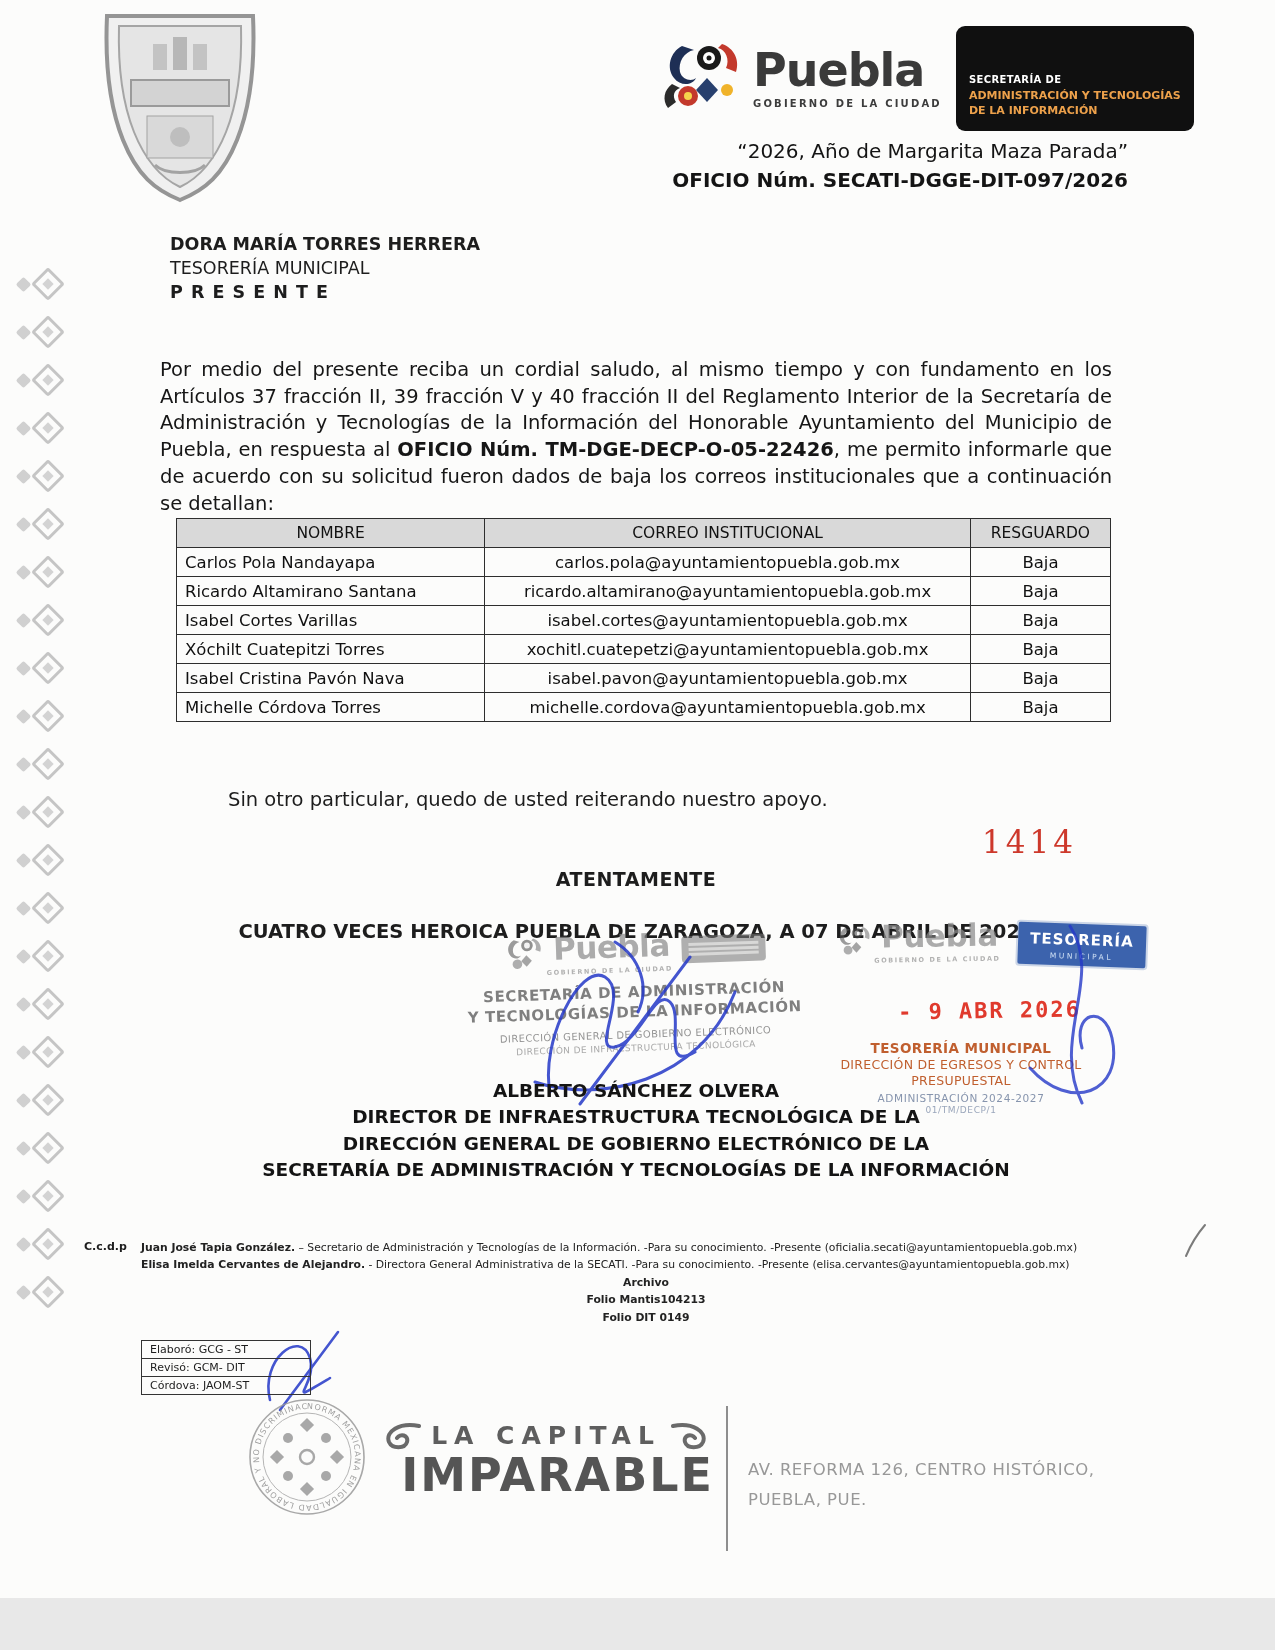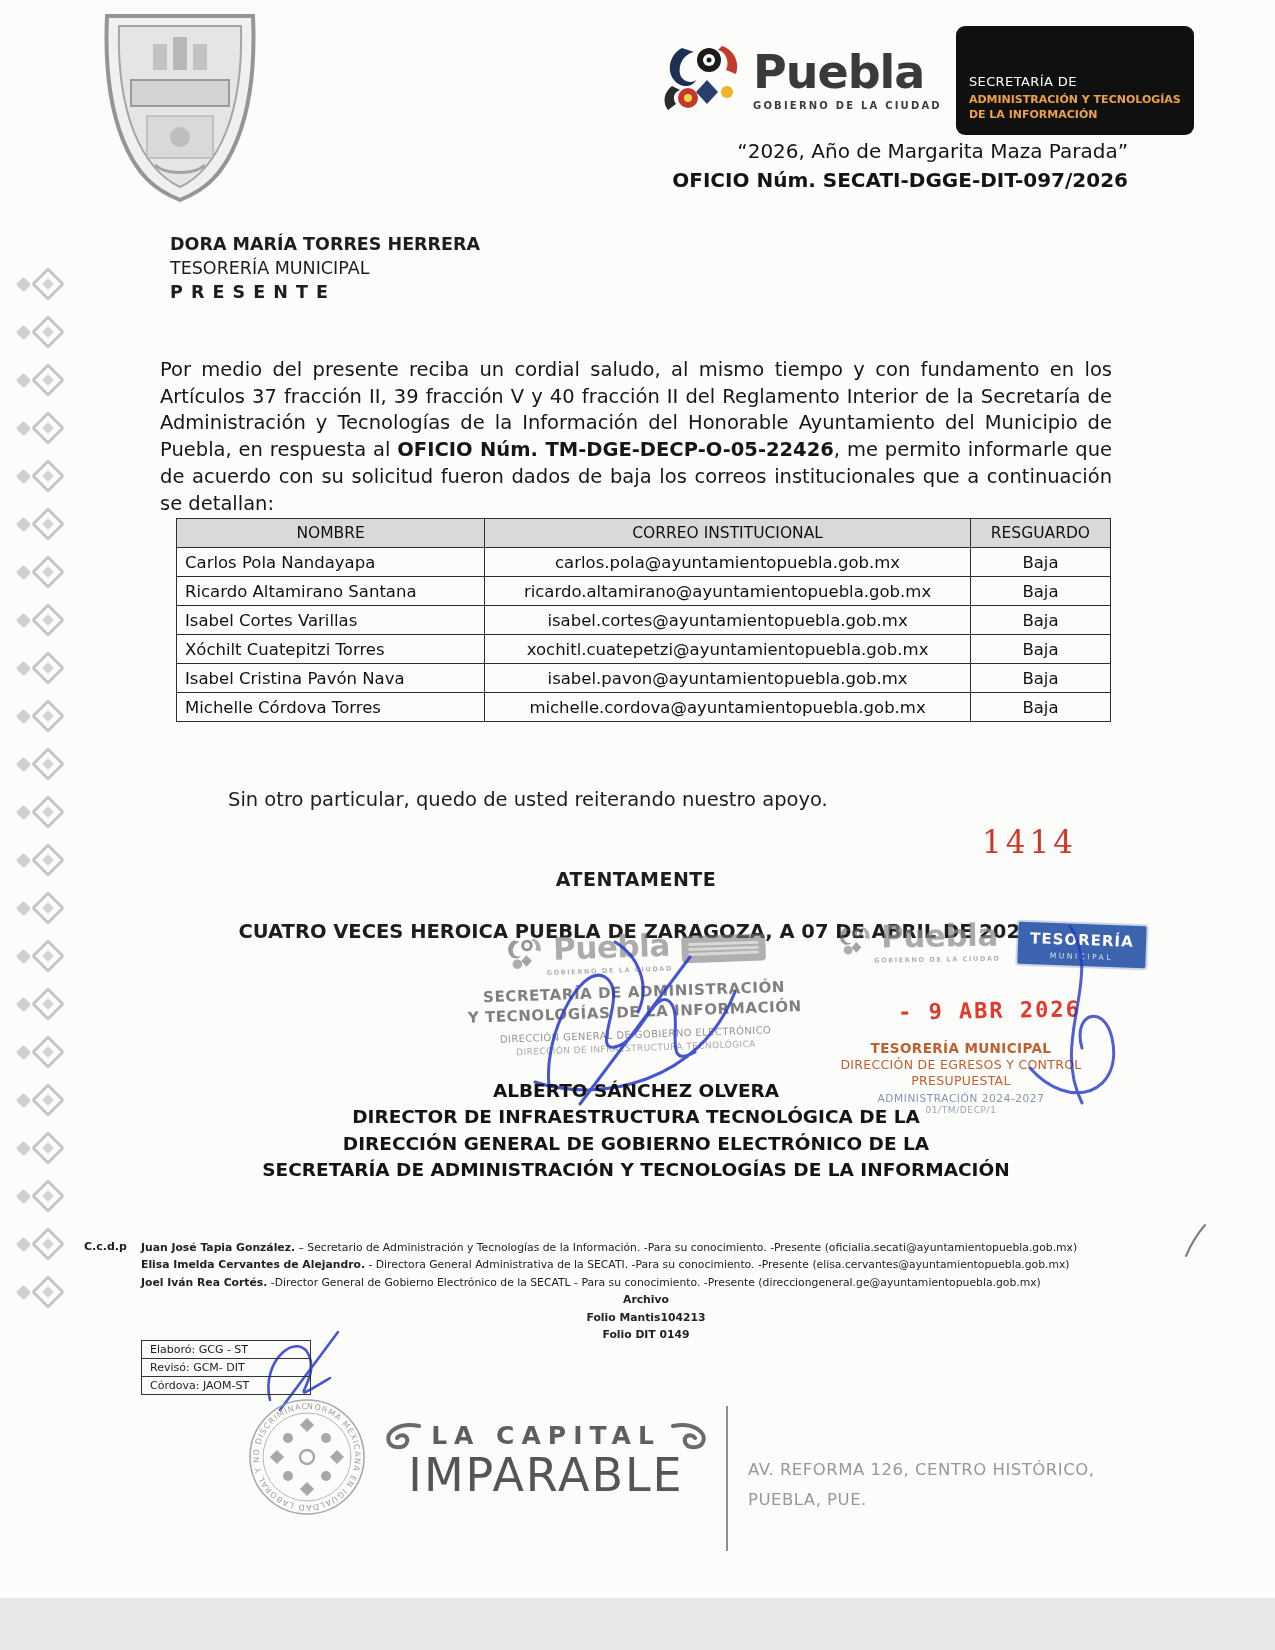--- a/index.html
+++ b/index.html
@@ -19,21 +19,21 @@
 
   
   .crest { position:absolute; left:95px; top:10px; opacity:.9; }
 
   
   .brand { position:absolute; left:652px; top:26px; display:flex; align-items:center; }
   .brand-icon { margin-right:6px; }
   .brand-word { font-size:46px; font-weight:bold; color:#3a3a3a; line-height:1; letter-spacing:-1px; }
   .brand-tag { margin-top:5px; font-size:10px; font-weight:bold; letter-spacing:2.2px; color:#3c3c3c; }
   .brand-box { margin-left:14px; background:#101010; border-radius:9px; padding:12px 13px; min-width:204px; }
-  .bb1 { font-size:13px; font-weight:normal; color:#ffffff; letter-spacing:.4px; margin-bottom:4px;margin-top:36px; }
+  .bb1 { font-size:10px; font-weight:bold; color:#ffffff; letter-spacing:.4px; margin-bottom:4px;margin-top:36px; }
   .bb2 { font-size:11px; font-weight:bold; color:#eda14b; line-height:1.35; }
 
   .legend { position:absolute; top:137px; right:147px; text-align:right; font-size:20px; line-height:1.45; color:#141414; }
   .legend .l2 { font-weight:bold; }
 
   
   .addr { position:absolute; left:170px; top:232px; font-size:17.5px; line-height:1.38; }
   .addr .nm { font-weight:bold; }
   .addr .pres { font-weight:bold; letter-spacing:1px; }
 
@@ -93,21 +93,21 @@
   
   .approve { position:absolute; left:141px; top:1340px; width:170px; border:1.4px solid #333; font-size:11px; }
   .approve div { padding:2px 8px; border-bottom:1.4px solid #333; }
   .approve div:last-child { border-bottom:none; }
 
   
   .seal { position:absolute; left:246px; top:1396px; opacity:.85; }
   .capital { position:absolute; left:378px; top:1420px; width:336px; text-align:center; color:#5e5e5e; }
   .cap-row { display:flex; align-items:center; justify-content:center; gap:10px; }
   .cap-l1 { font-size:25px; font-weight:bold; letter-spacing:7px; color:#5e5e5e; }
-  .cap-l2 { margin-top:2px; font-size:46px; font-weight:normal; letter-spacing:2px; color:#555; line-height:1; }
+  .cap-l2 { margin-top:2px; font-size:46px; font-weight:bold; letter-spacing:2px; color:#555; line-height:1;text-align:right; }
   .foot-div { position:absolute; left:726px; top:1406px; height:145px; width:2px; background:#8e8e8e; }
   .address { position:absolute; left:748px; top:1455px; font-size:16.5px; color:#989898; letter-spacing:.5px; line-height:1.8; }
   .pen-mark { position:absolute; left:1182px; top:1222px; }
 </style>
 </head>
 <body>
 
 <div class="page">
 
   <div class="tala">
@@ -433,21 +433,20 @@
     <div>ALBERTO SÁNCHEZ OLVERA</div>
     <div>DIRECTOR DE INFRAESTRUCTURA TECNOLÓGICA DE LA</div>
     <div>DIRECCIÓN GENERAL DE GOBIERNO ELECTRÓNICO DE LA</div>
     <div>SECRETARÍA DE ADMINISTRACIÓN Y TECNOLOGÍAS DE LA INFORMACIÓN</div>
   </div>
 
   <div class="ccdp-label">C.c.d.p</div>
   <div class="ccdp">
     <div><b>Juan José Tapia González.</b><span> – Secretario de Administración y Tecnologías de la Información. -Para su conocimiento. -Presente (oficialia.secati@ayuntamientopuebla.gob.mx)</span></div>
     <div><b>Elisa Imelda Cervantes de Alejandro.</b><span> - Directora General Administrativa de la SECATI. -Para su conocimiento. -Presente (elisa.cervantes@ayuntamientopuebla.gob.mx)</span></div>
-    <div><b>Joel Iván Rea Cortés.</b><span> -Director General de Gobierno Electrónico de la SECATL - Para su conocimiento. -Presente (direcciongeneral.ge@ayuntamientopuebla.gob.mx)</span></div>
     <div class="bold-line">Archivo</div>
     <div class="bold-line">Folio Mantis104213</div>
     <div class="bold-line">Folio DIT 0149</div>
   </div>
 
   <div class="approve">
     <div>Elaboró: GCG - ST</div>
     <div>Revisó: GCM- DIT</div>
     <div>Córdova: JAOM-ST</div>
   </div>

